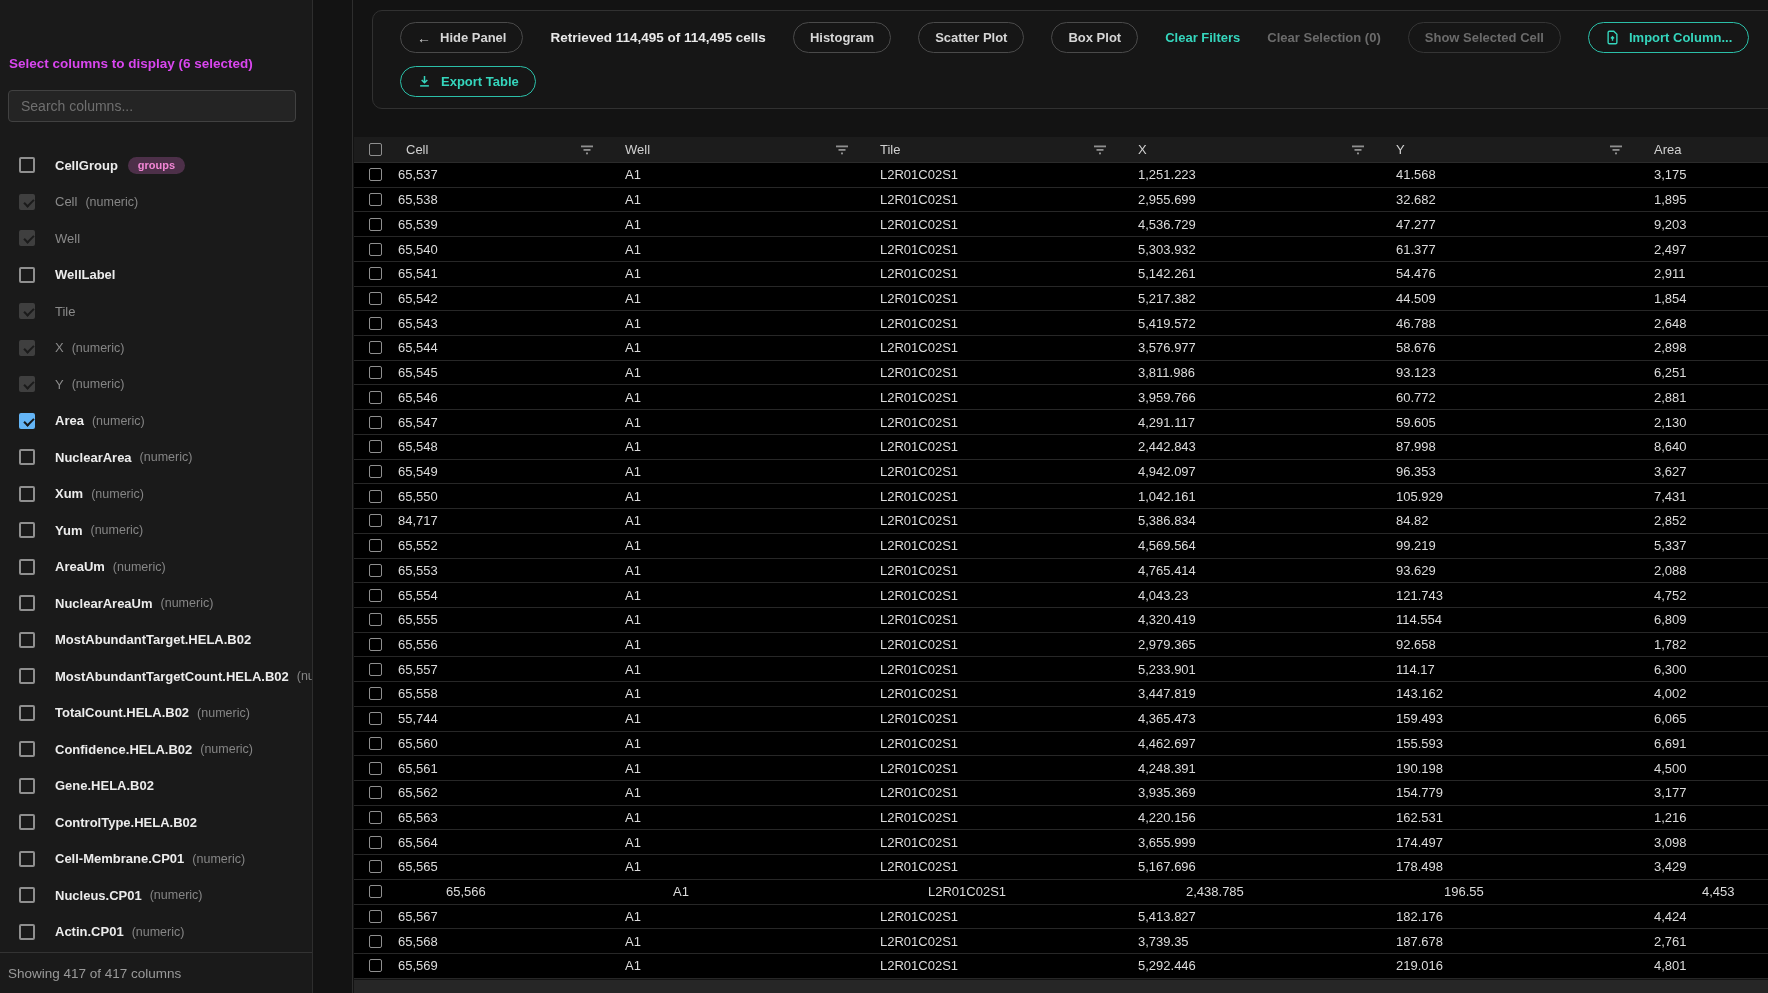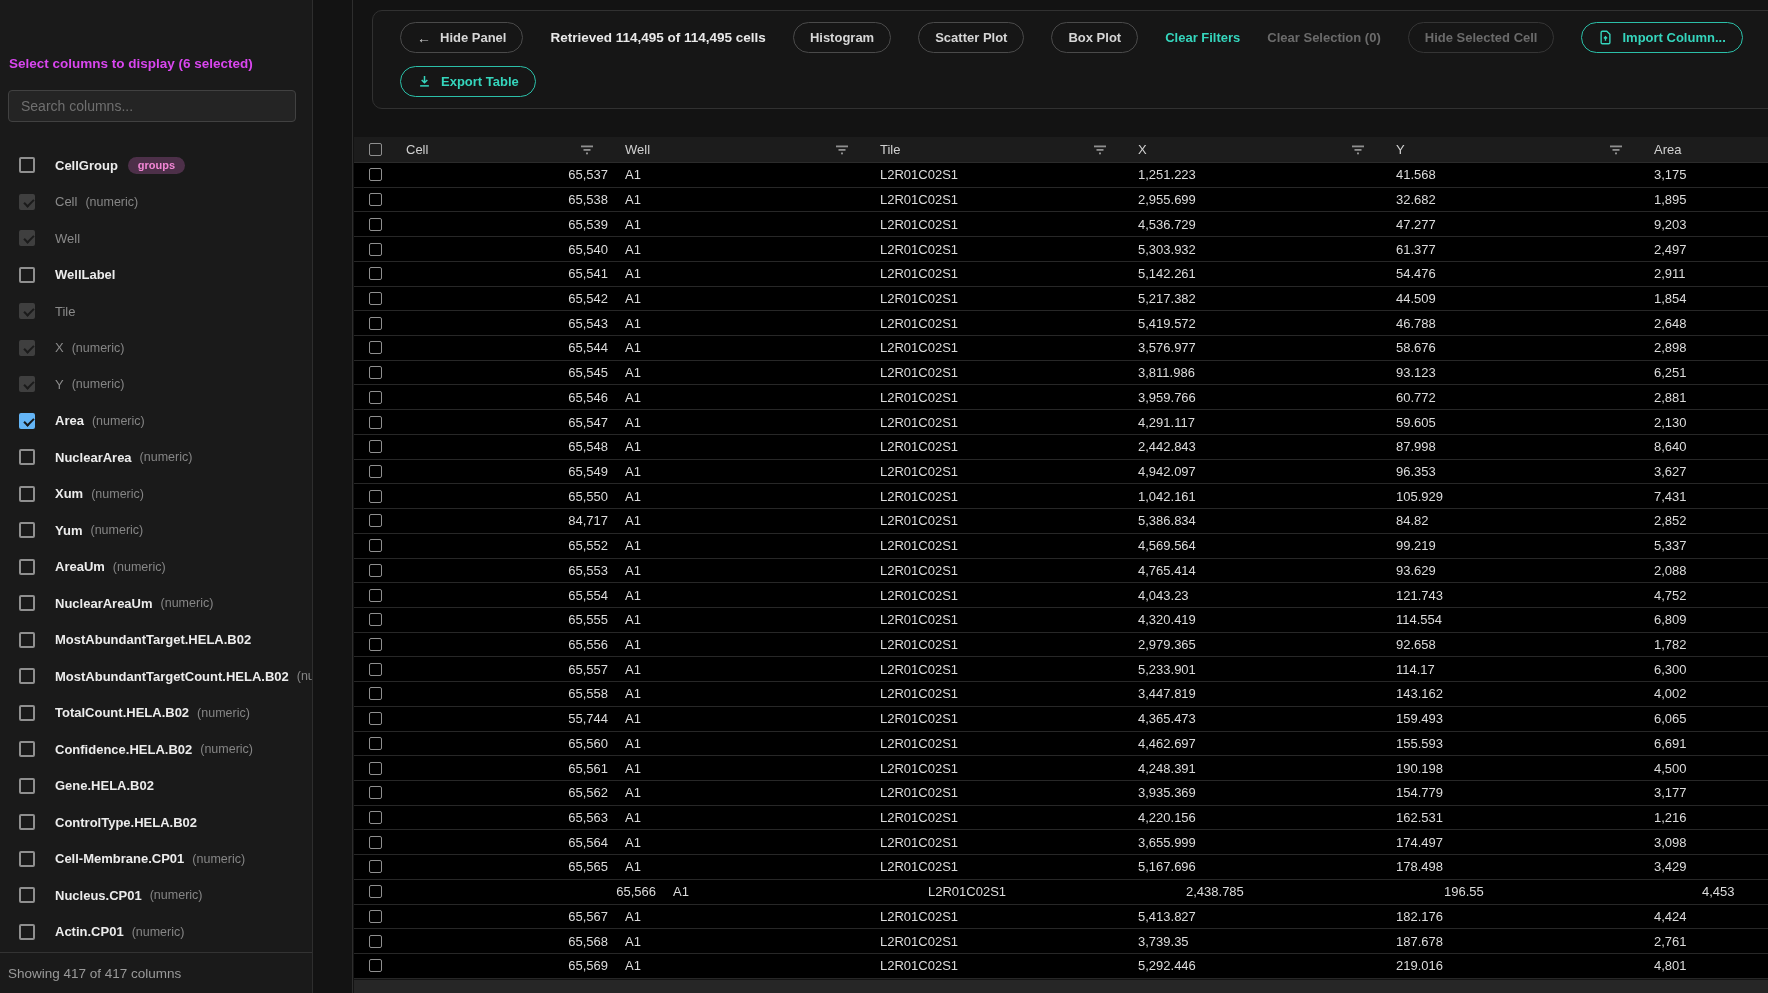--- a/index.html
+++ b/index.html
@@ -64,21 +64,21 @@
   
   .grid { position:absolute; left:1px; top:137px; right:0; bottom:0; overflow:hidden; }
   .grid-header { display:flex; height:26px; background:#1c1c1c; border-bottom:1px solid #2b2b2b; align-items:center; }
   .hcell { position:relative; height:100%; display:flex; align-items:center; padding-left:17px;
     font-size:13px; font-weight:500; color:#d0d0d0; flex:none; }
   .hcell.first { padding-left:14px; }
   .hcell .flt { position:absolute; right:14px; top:6px; cursor:pointer; }
   .cbcol { width:38px; flex:none; display:flex; align-items:center; justify-content:flex-start; padding-left:15px; height:100%; }
   .grid-row { display:flex; height:24.72px; background:#000; border-bottom:1px solid #272727; align-items:center; }
   .cell { flex:none; padding-left:17px; font-size:13px; color:#dcdcdc; white-space:nowrap; overflow:hidden; }
-  .cell.first { padding-left:6px;text-align:right; }
+  .cell.first { padding-left:6px; }
   .hscroll { position:absolute; left:0; right:0; bottom:0; height:13px; background:#262626; }
 </style>
 </head>
 <body>
 
 <div class="app">
 
   <aside class="sidebar">
     <div class="sb-heading">Select columns to display (6 selected)</div>
     <input class="search" type="text" placeholder="Search columns..." style="">
@@ -242,21 +242,21 @@
           <button class="pill">
             <span class="arrow">←</span>
             <span>Hide Panel</span>
           </button>
           <span class="retrieved">Retrieved 114,495 of 114,495 cells</span>
           <button class="pill">Histogram</button>
           <button class="pill">Scatter Plot</button>
           <button class="pill">Box Plot</button>
           <span class="text-btn">Clear Filters</span>
           <span class="text-btn disabled">Clear Selection (0)</span>
-          <button class="pill disabled">Hide Selected Cell</button>
+          <button class="pill disabled">Show Selected Cell</button>
           <button class="pill teal">
             <svg class="icon-svg" width="15" height="15" viewBox="0 0 24 24">
               <path d="M14 2H7a2 2 0 0 0-2 2v16a2 2 0 0 0 2 2h10a2 2 0 0 0 2-2V7z" fill="none" stroke="#35d6bd" stroke-width="2.2"></path>
               <path d="M12 17v-6M9.4 13.4 12 10.8l2.6 2.6" fill="none" stroke="#35d6bd" stroke-width="2.2"></path>
             </svg>
             <span>Import Column...</span>
           </button>
         </div>
         <div class="tb-row second">
           <button class="pill teal">

